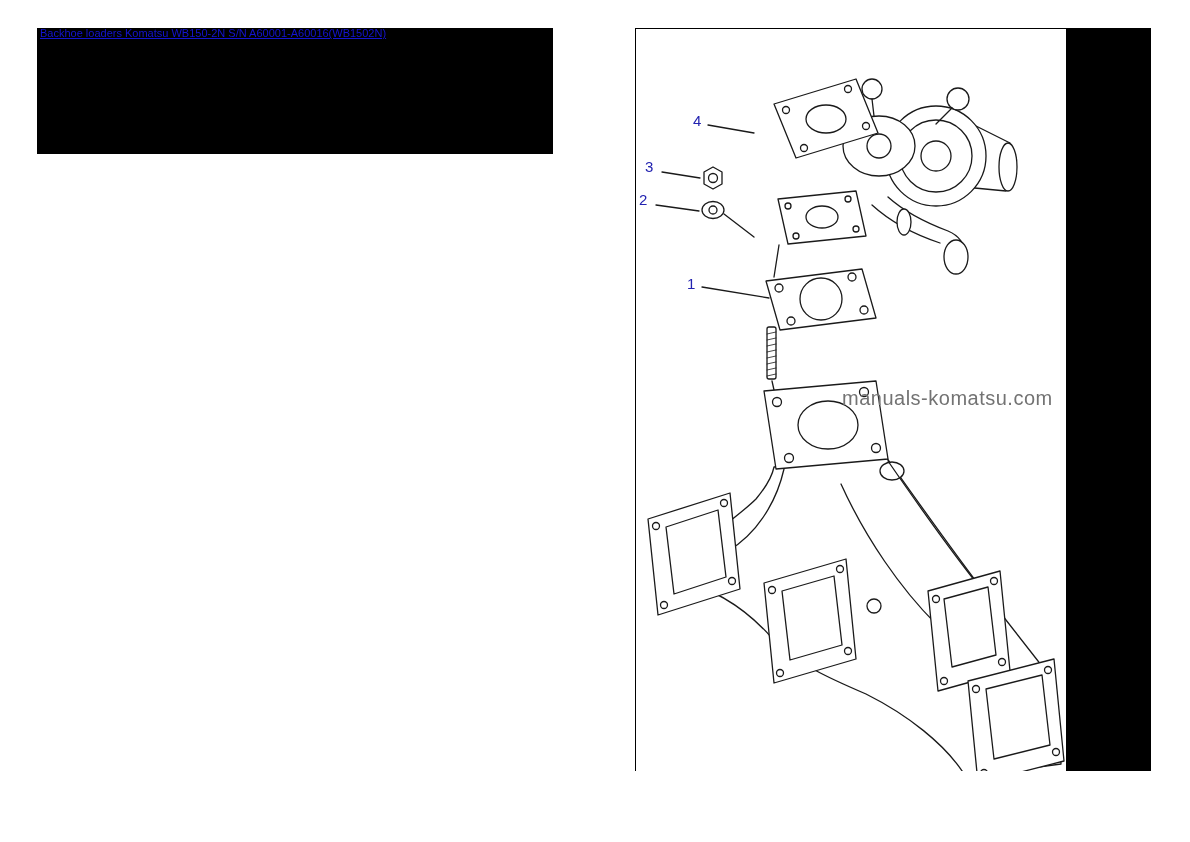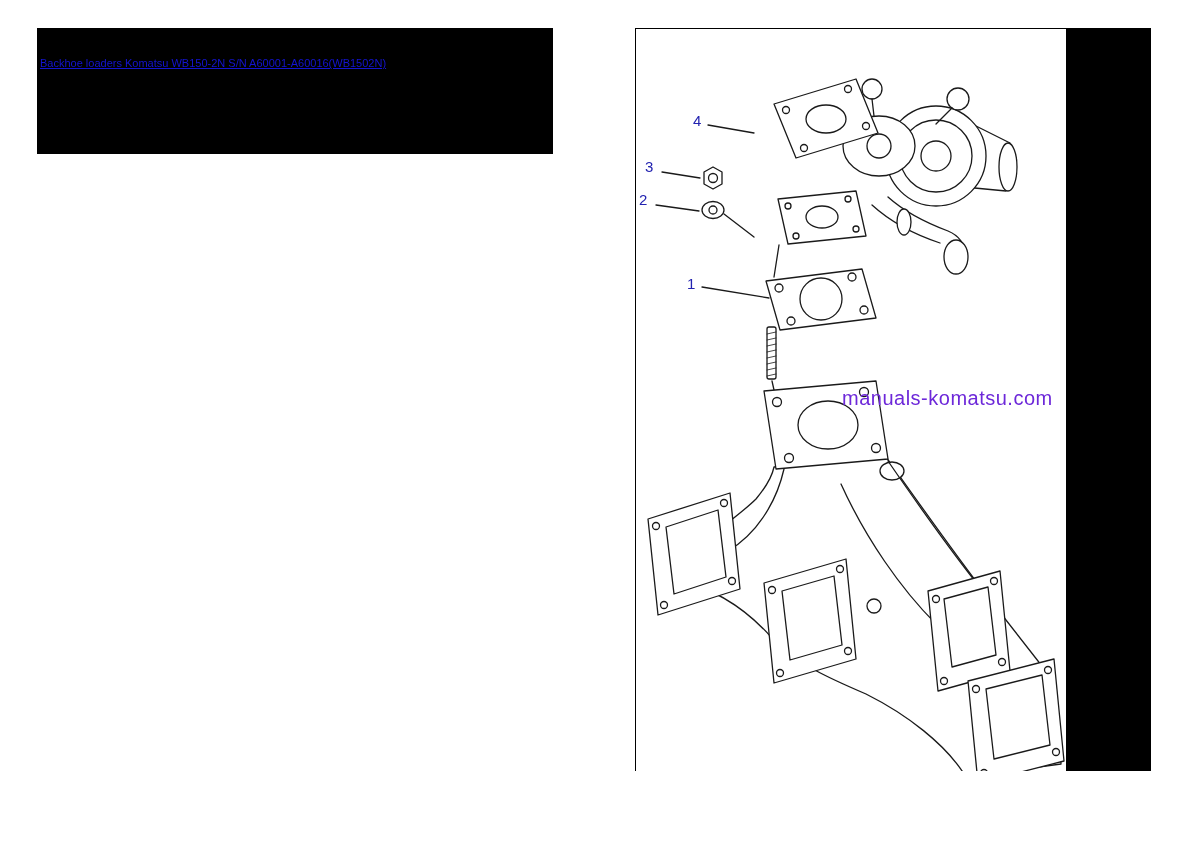--- a/index.html
+++ b/index.html
@@ -19,21 +19,21 @@
     position: absolute;
     left: 37px;
     top: 28px;
     width: 516px;
     height: 126px;
     background: #000000;
   }
   .doc-link {
     position: absolute;
     left: 40px;
-    top: 57px;
+    top: 27px;
     font-size: 11px;
     color: #1414d2;
     text-decoration: underline;
     cursor: pointer;
     white-space: nowrap;
     z-index: 5;
   }
   .panel {
     position: absolute;
     left: 635px;
@@ -67,21 +67,21 @@
   }
   .c4 { left: 57px;  top: 84px; }
   .c3 { left: 9px;   top: 130px; }
   .c2 { left: 3px;   top: 163px; }
   .c1 { left: 51px;  top: 247px; }
   .watermark {
     position: absolute;
     left: 206px;
     top: 358px;
     font-size: 20px;
-    color: #6d28d9;
+    color: #737373;
     letter-spacing: 0.5px;
     z-index: 3;
     white-space: nowrap;
   }
 </style>
 </head>
 <body>
 
 <div class="page">
 

